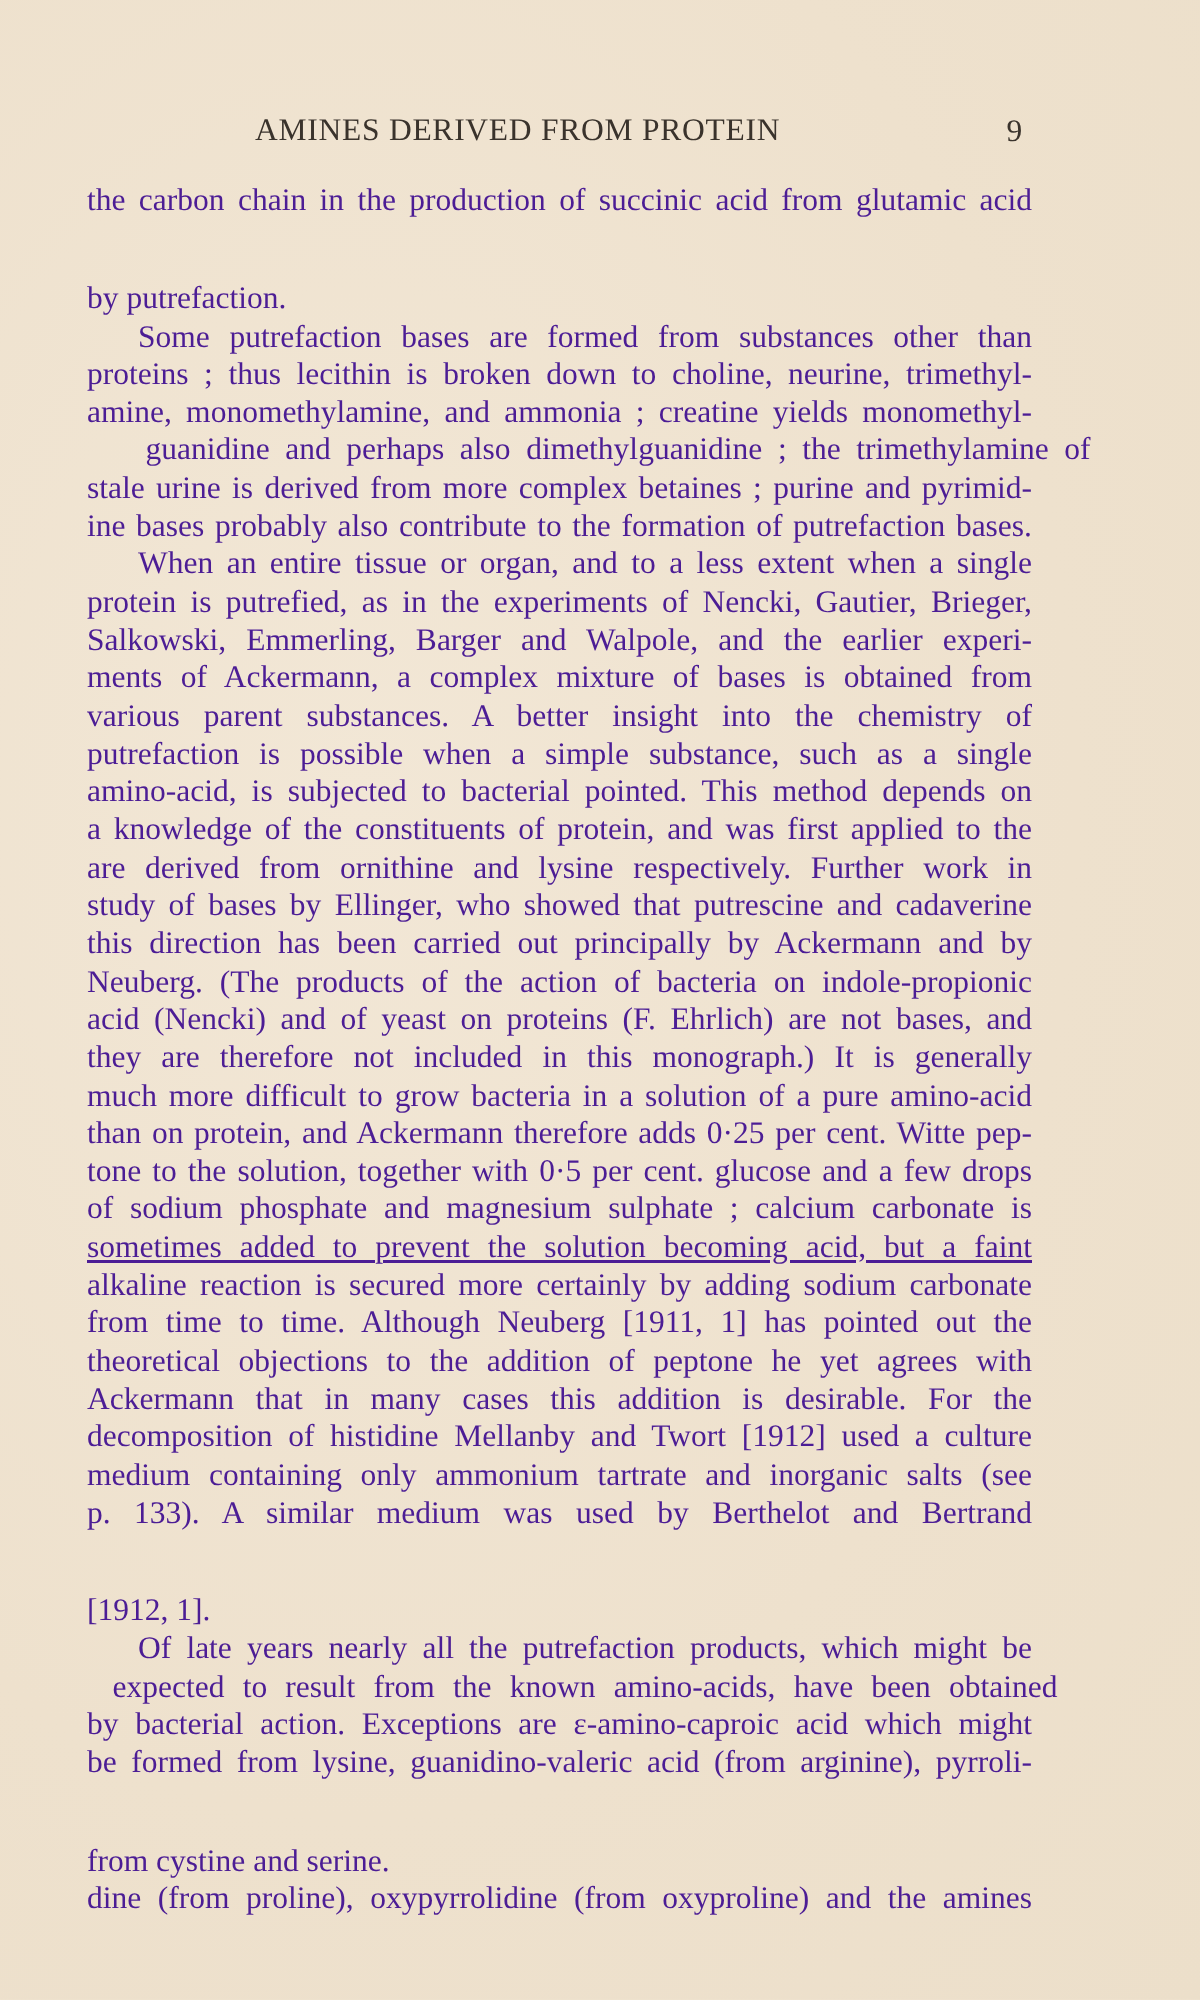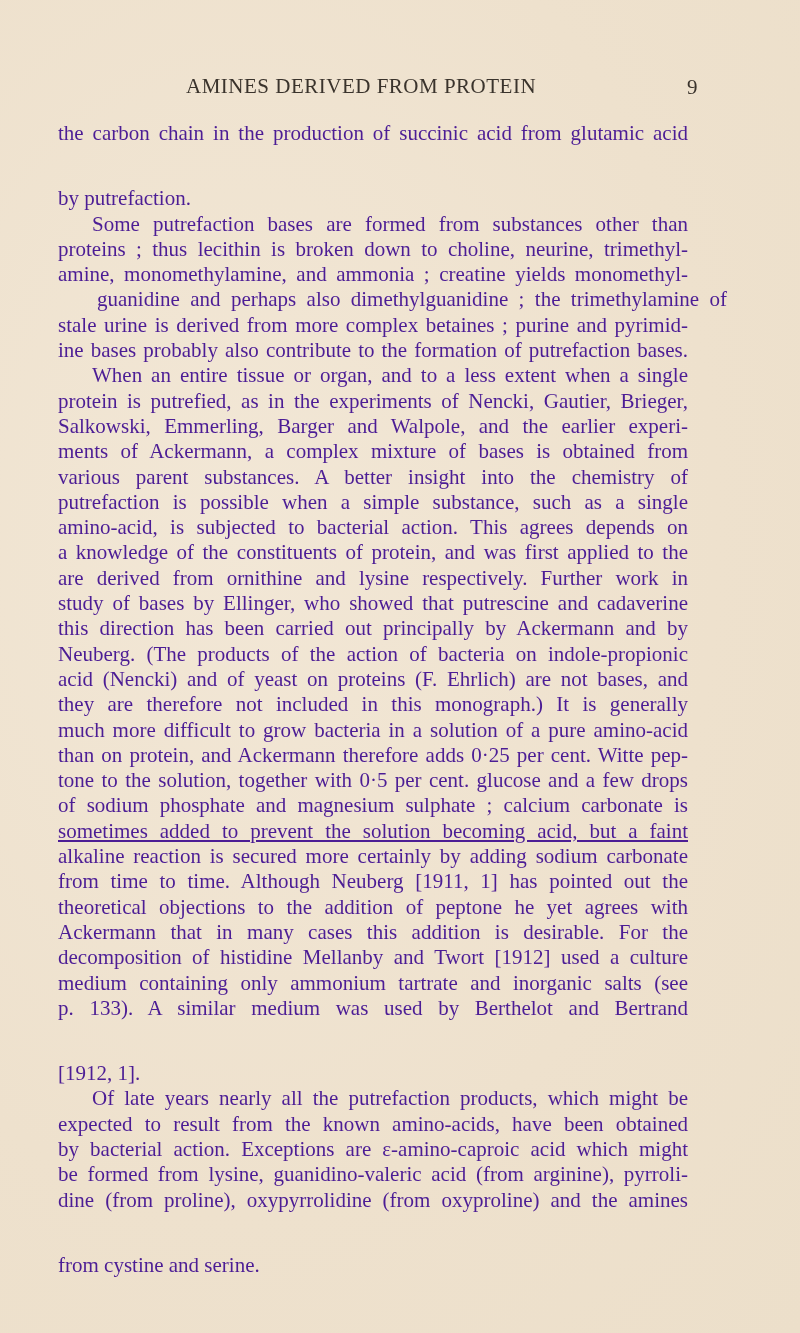--- a/index.html
+++ b/index.html
@@ -11,21 +11,21 @@
       height: 1333px;
       background: #efe3d0;
       background-image: radial-gradient(ellipse at 30% 40%, #f2e7d6 0%, #eee1cd 60%, #ecdfca 100%);
       position: relative;
       overflow: hidden;
       color: #2b2520;
     }
     .running-head {
       position: absolute;
       top: 74px;
-      left: 16px;
+      left: 0;
       width: 672px;
       height: 30px;
     }
     .running-head .title {
       position: absolute;
       left: 170px;
       top: 0;
       font-family: "Liberation Serif", serif;
       font-size: 21px;
       letter-spacing: 0.5px;
@@ -91,21 +91,21 @@
     <span class="line" style="box-sizing: border-box; width: 630px;">ine bases probably also contribute to the formation of putrefaction bases.</span>
   </div>
 
   <div class="para">
     <span class="line" style="padding-left: 34px; box-sizing: border-box; width: 630px;">When an entire tissue or organ, and to a less extent when a single</span>
     <span class="line" style="box-sizing: border-box; width: 630px;">protein is putrefied, as in the experiments of Nencki, Gautier, Brieger,</span>
     <span class="line" style="box-sizing: border-box; width: 630px;">Salkowski, Emmerling, Barger and Walpole, and the earlier experi-</span>
     <span class="line" style="box-sizing: border-box; width: 630px;">ments of Ackermann, a complex mixture of bases is obtained from</span>
     <span class="line" style="box-sizing: border-box; width: 630px;">various parent substances. A better insight into the chemistry of</span>
     <span class="line" style="box-sizing: border-box; width: 630px;">putrefaction is possible when a simple substance, such as a single</span>
-    <span class="line" style="box-sizing: border-box; width: 630px;">amino-acid, is subjected to bacterial action. This agrees depends on</span>
+    <span class="line" style="box-sizing: border-box; width: 630px;">amino-acid, is subjected to bacterial pointed. This method depends on</span>
     <span class="line" style="box-sizing: border-box; width: 630px;">a knowledge of the constituents of protein, and was first applied to the</span>
     <span class="line" style="box-sizing: border-box; width: 630px;">are derived from ornithine and lysine respectively. Further work in</span>
     <span class="line" style="box-sizing: border-box; width: 630px;">study of bases by Ellinger, who showed that putrescine and cadaverine</span>
     <span class="line" style="box-sizing: border-box; width: 630px;">this direction has been carried out principally by Ackermann and by</span>
     <span class="line" style="box-sizing: border-box; width: 630px;">Neuberg. (The products of the action of bacteria on indole-propionic</span>
     <span class="line" style="box-sizing: border-box; width: 630px;">acid (Nencki) and of yeast on proteins (F. Ehrlich) are not bases, and</span>
     <span class="line" style="box-sizing: border-box; width: 630px;">they are therefore not included in this monograph.) It is generally</span>
     <span class="line" style="box-sizing: border-box; width: 630px;">much more difficult to grow bacteria in a solution of a pure amino-acid</span>
     <span class="line" style="box-sizing: border-box; width: 630px;">than on protein, and Ackermann therefore adds 0·25 per cent. Witte pep-</span>
     <span class="line" style="box-sizing: border-box; width: 630px;">tone to the solution, together with 0·5 per cent. glucose and a few drops</span>
@@ -116,19 +116,19 @@
     <span class="line" style="box-sizing: border-box; width: 630px;">theoretical objections to the addition of peptone he yet agrees with</span>
     <span class="line" style="box-sizing: border-box; width: 630px;">Ackermann that in many cases this addition is desirable. For the</span>
     <span class="line" style="box-sizing: border-box; width: 630px;">decomposition of histidine Mellanby and Twort [1912] used a culture</span>
     <span class="line" style="box-sizing: border-box; width: 630px;">medium containing only ammonium tartrate and inorganic salts (see</span>
     <span class="line" style="box-sizing: border-box; width: 630px;">p. 133). A similar medium was used by Berthelot and Bertrand</span>
     <span class="line last" style="box-sizing: border-box; width: 630px;">[1912, 1].</span>
   </div>
 
   <div class="para">
     <span class="line" style="padding-left: 34px; box-sizing: border-box; width: 630px;">Of late years nearly all the putrefaction products, which might be</span>
-    <span class="line" style="box-sizing: border-box; width: 630px;">expected to result from the known amino-acids, have been obtained</span>
+    <span class="line" style="box-sizing: border-box; width: 630px; margin-left: 17px;">expected to result from the known amino-acids, have been obtained</span>
     <span class="line" style="box-sizing: border-box; width: 630px;">by bacterial action. Exceptions are ε-amino-caproic acid which might</span>
     <span class="line" style="box-sizing: border-box; width: 630px;">be formed from lysine, guanidino-valeric acid (from arginine), pyrroli-</span>
+    <span class="line last" style="box-sizing: border-box; width: 630px;">from cystine and serine.</span>
     <span class="line" style="box-sizing: border-box; width: 630px;">dine (from proline), oxypyrrolidine (from oxyproline) and the amines</span>
-    <span class="line last" style="box-sizing: border-box; width: 630px;">from cystine and serine.</span>
   </div>
 </div>
 
 </body></html>

